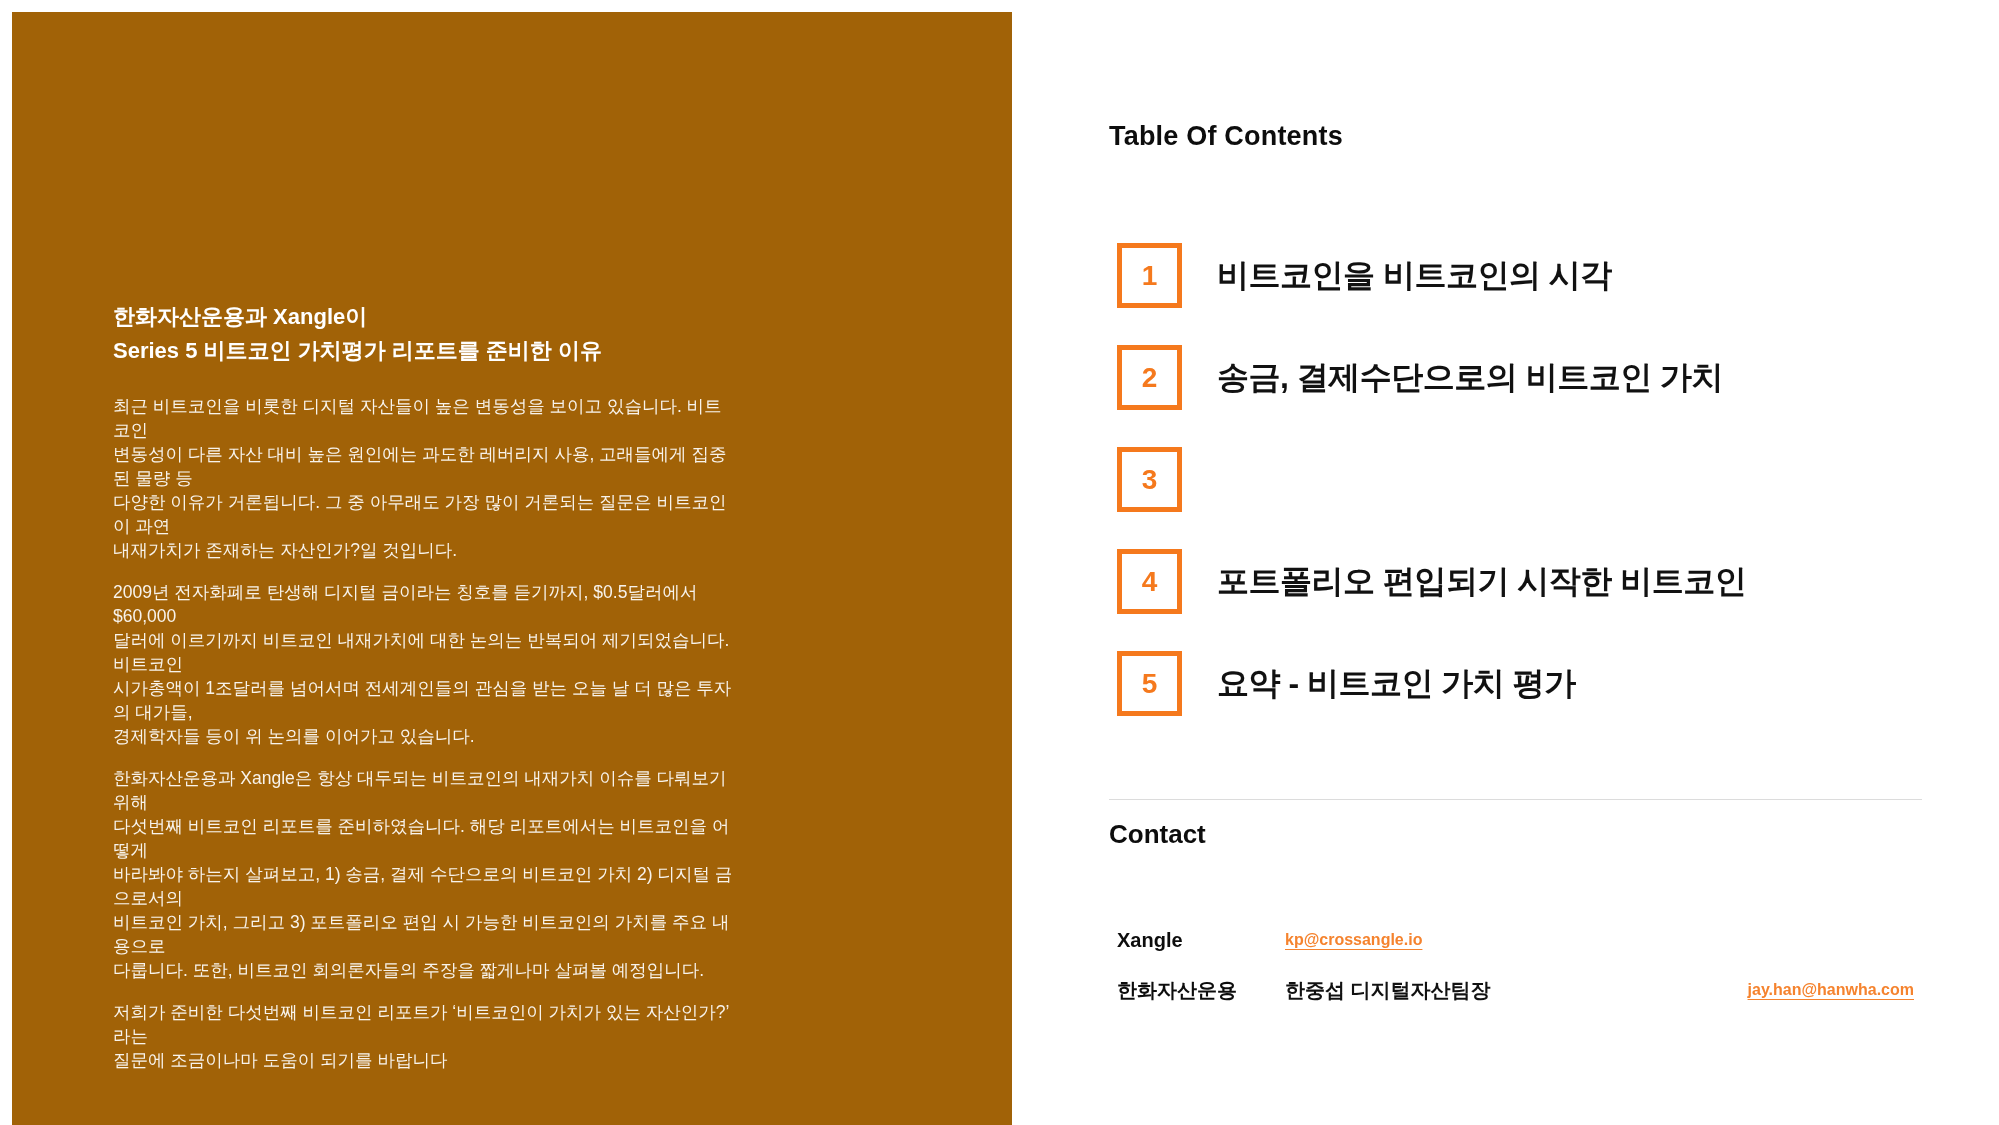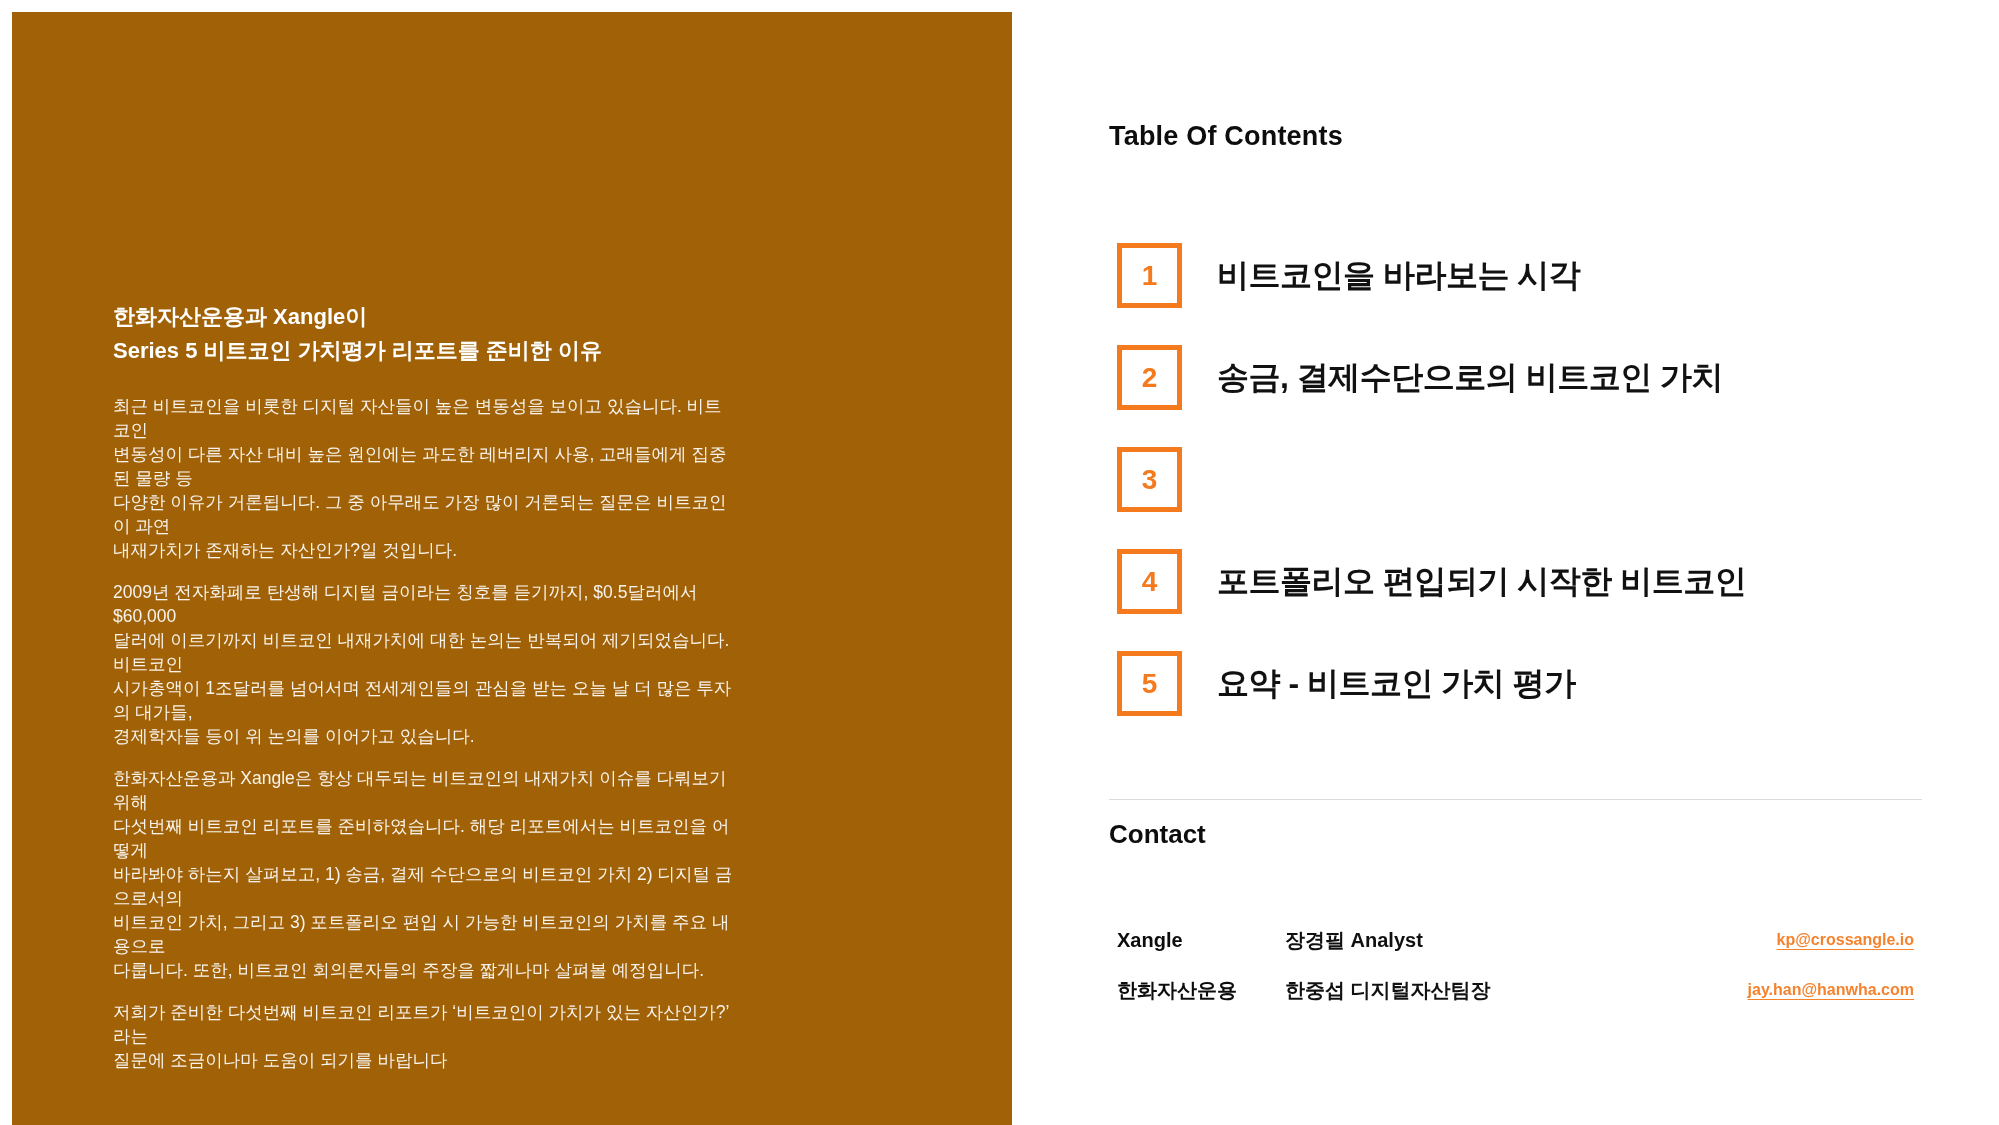--- a/index.html
+++ b/index.html
@@ -161,21 +161,21 @@
 </div>
 
 <div class="right-panel">
   <div class="toc-title">Table Of Contents</div>
 
   <div class="toc-list">
     <div class="toc-item">
       <div class="toc-num-box">
         <span class="toc-num">1</span>
       </div>
-      <span class="toc-label">비트코인을 바라보는 시각</span>
+      <span class="toc-label">비트코인을 비트코인의 시각</span>
     </div>
     <div class="toc-item">
       <div class="toc-num-box">
         <span class="toc-num">2</span>
       </div>
       <span class="toc-label">송금, 결제수단으로의 비트코인 가치</span>
     </div>
     <div class="toc-item">
       <div class="toc-num-box">
         <span class="toc-num">3</span>
@@ -195,21 +195,20 @@
     </div>
   </div>
 
   <div class="divider"></div>
 
   <div class="contact-title">Contact</div>
 
   <div class="contact-rows">
     <div class="contact-row">
       <span class="contact-org">Xangle</span>
-      <span class="contact-person">장경필 Analyst</span>
       <a href="#" class="contact-email">kp@crossangle.io</a>
     </div>
     <div class="contact-row">
       <span class="contact-org">한화자산운용</span>
       <span class="contact-person">한중섭 디지털자산팀장</span>
       <a href="#" class="contact-email">jay.han@hanwha.com</a>
     </div>
   </div>
 </div>
 

